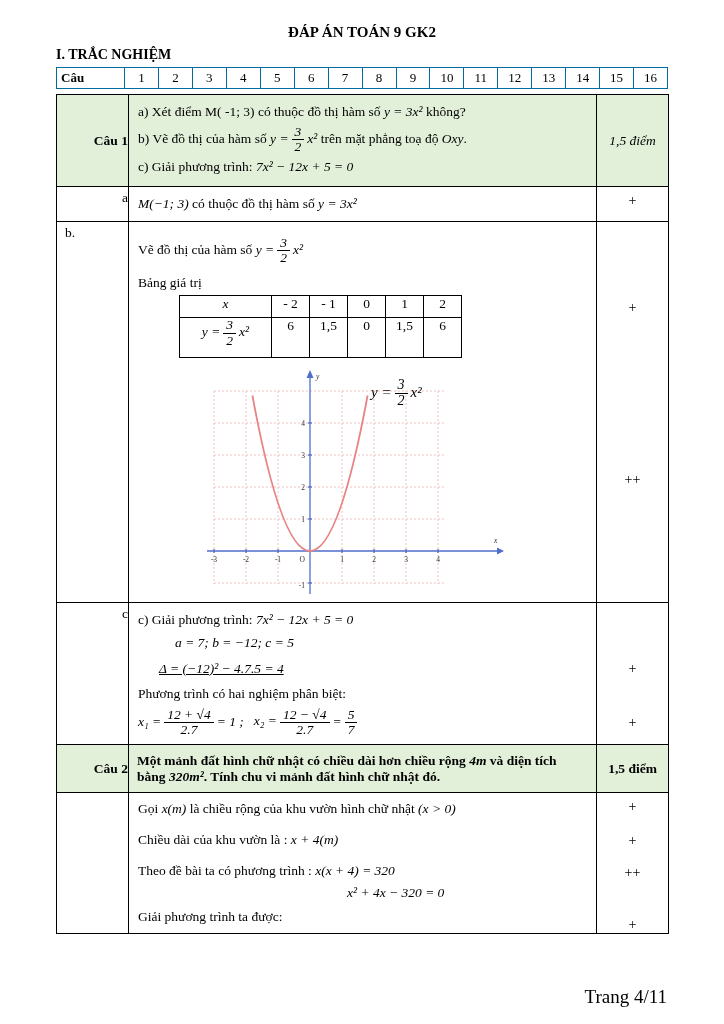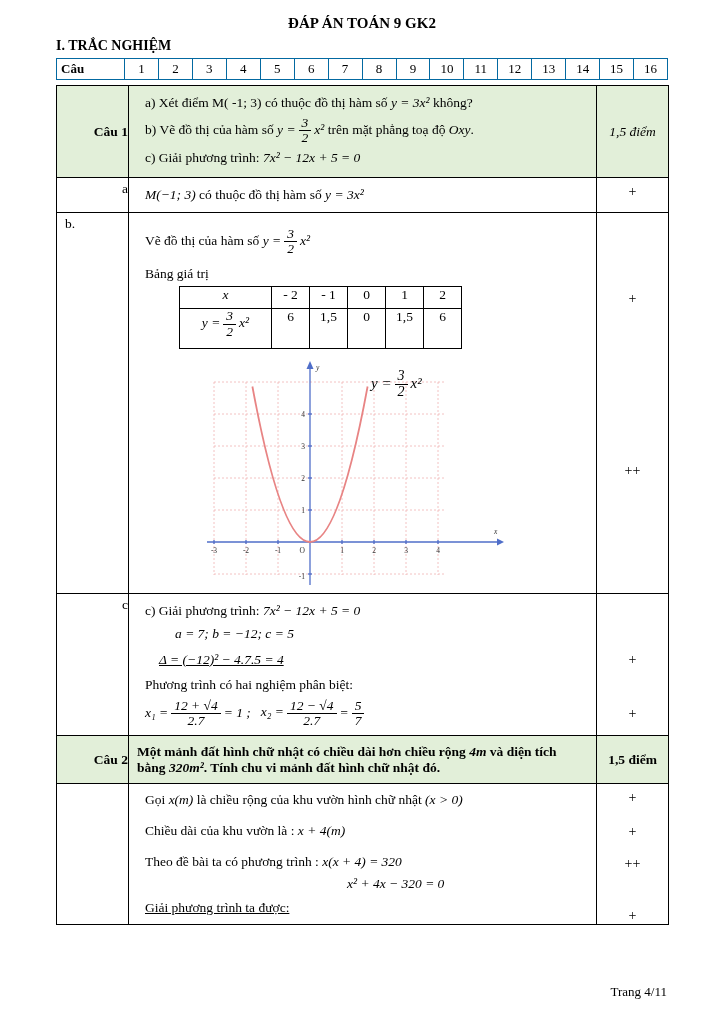--- a/index.html
+++ b/index.html
@@ -1,18 +1,18 @@
 <!DOCTYPE html>
 <html><head>
 <meta charset="utf-8">
 <style>
   * { box-sizing: border-box; }
   html,body { margin:0; padding:0; background:#fff; }
   body { width:724px; height:1024px; font-family:"Liberation Serif","DejaVu Serif",serif; color:#000; font-size:13.5px; }
-  .page { position:relative; width:724px; height:1024px; overflow:hidden; padding:15px 56px 0 56px; background:#fff; }
+  .page { position:relative; width:724px; height:1024px; overflow:hidden; padding:24px 56px 0 56px; background:#fff; }
 
   .doc-title { text-align:center; font-weight:700; font-size:15px; }
   .sec-heading { font-weight:700; font-size:14px; margin-top:6px; }
 
   table { border-collapse:collapse; }
   td { padding:0; }
 
   
   .mc { width:612px; table-layout:fixed; margin-top:4px; }
   .mc td { border:1px solid #0369a1; height:21px; text-align:center; font-size:13px; overflow:hidden; }
@@ -23,21 +23,21 @@
   .essay td { border:1px solid #000; vertical-align:top; }
   .essay td.lblcell { text-align:right; padding-top:3px; }
   .essay td.lblcell.mid { vertical-align:middle; padding-top:0; font-weight:700; }
   .essay td.content { padding:4px 8px; }
   .essay tr.hl td { background:#e2efd9; }
   .essay td.pts { position:relative; text-align:center; vertical-align:middle; }
   .pts.italic { font-style:italic; }
   .pts.bold { font-weight:700; }
   .mark { position:absolute; left:0; right:0; text-align:center; font-size:14px; }
 
-  .line { margin:3px 8px; line-height:1.45; }
+  .line { margin:3px 1px; line-height:1.45; }
   .mi { font-style:italic; }
   .ind20 { margin-left:22px;text-decoration:underline; }
   .ind35 { margin-left:38px; }
   .ind210 { margin-left:210px; }
   .sp { margin-left:10px; }
 
   .frac { display:inline-block; vertical-align:middle; text-align:center; font-style:italic; line-height:1.05; margin:0 3px; }
   .frac .num { display:block; border-bottom:1px solid #000; padding:0 3px; }
   .frac .den { display:block; padding:0 3px; }
 
@@ -54,21 +54,21 @@
   .grid line { stroke:#f0b3b3; stroke-width:0.8; stroke-dasharray:2 2; }
   .axes line { stroke:#4f6ec9; stroke-width:1.3; }
   .axes polygon { fill:#4f6ec9; }
   .curve { stroke:#e88484; stroke-width:1.8; fill:none; }
   .ticktext text { font-size:7.5px; fill:#333; }
   .axlabel { font-style:italic; font-size:9.5px; fill:#222; }
   .origintext { font-size:9px; fill:#222; }
   .glabel { position:absolute; left:166px; top:12px; font-size:15px; }
   .glabel .frac { font-size:14px; }
 
-  .page-footer { position:absolute; right:57px; bottom:24px; font-size:13px; }
+  .page-footer { position:absolute; right:57px; bottom:16px; font-size:19px; }
 </style>
 </head>
 <body>
 
 <div class="page">
 
   <div class="doc-title">ĐÁP ÁN TOÁN 9 GK2</div>
 
   <div class="sec-heading">I. TRẮC NGHIỆM</div>
 
@@ -281,21 +281,21 @@
         <div class="line" style="margin-top:2px;">
           <span>Gọi </span><span class="mi">x(m)</span><span> là chiều rộng của khu vườn hình chữ nhật </span><span class="mi">(x &gt; 0)</span>
         </div>
         <div class="line" style="margin-top:11px;">
           <span>Chiều dài của khu vườn là : </span><span class="mi">x + 4(m)</span>
         </div>
         <div class="line" style="margin-top:11px;">
           <span>Theo đề bài ta có phương trình : </span><span class="mi">x(x + 4) = 320</span>
         </div>
         <div class="line mi ind210" style="margin-top:2px;">x² + 4x − 320 = 0</div>
-        <div class="line" style="margin-top:4px;text-decoration:underline;">Giải phương trình ta được:</div>
+        <div class="line" style="margin-top:4px;">Giải phương trình ta được:</div>
       </td>
       <td class="pts">
         <span class="mark" style="top:6px;">+</span>
         <span class="mark" style="top:40px;">+</span>
         <span class="mark" style="top:72px;">++</span>
         <span class="mark" style="top:124px;">+</span>
       </td>
     </tr>
   </tbody>
     </table>

